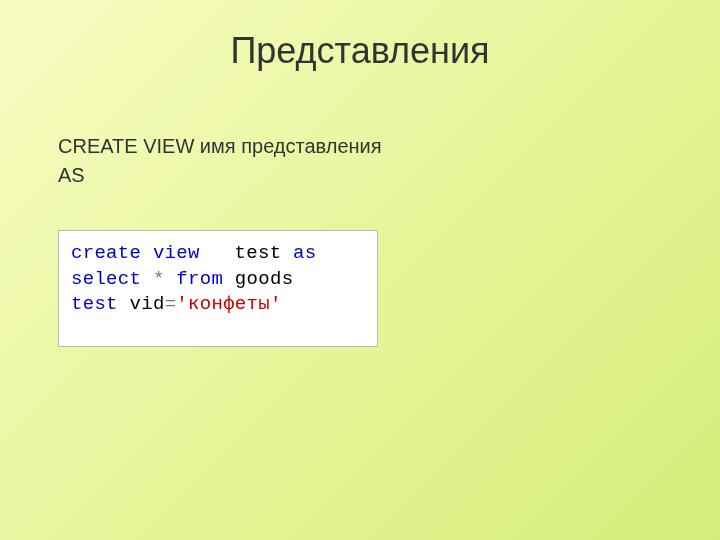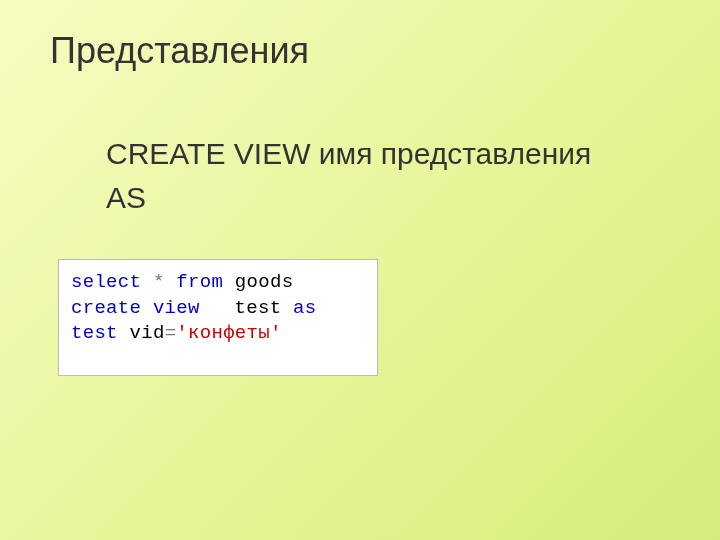--- a/index.html
+++ b/index.html
@@ -13,32 +13,32 @@
       background: linear-gradient(135deg, #f7fcc2 0%, #e8f59a 50%, #d4ed7a 100%);
       font-family: Arial, sans-serif;
       overflow: hidden;
     }
     .slide {
       width: 100%;
       height: 100%;
       padding: 30px 50px;
     }
     .title {
+      text-align: center;
       font-size: 36px;
       font-weight: normal;
       color: #333;
       margin-bottom: 60px;
     }
     .body-text {
-      font-size: 30px;
+      font-size: 20px;
       color: #333;
       line-height: 1.45;
       margin-bottom: 40px;
       padding-left: 8px;
-      margin-left: 48px;
     }
     .body-text p {
       margin: 0;
     }
     .code-block {
       background: #ffffff;
       border: 1px solid #bbb;
       padding: 10px 12px 28px 12px;
       width: 320px;
       margin-left: 8px;
@@ -59,37 +59,37 @@
 <div class="slide">
   <h1 class="title">Представления</h1>
 
   <div class="body-text">
     <p>CREATE VIEW имя представления</p>
     <p>AS</p>
   </div>
 
   <div class="code-block">
     <div>
-      <span class="kw">select</span>
-      <span> </span>
-      <span class="op">*</span>
-      <span> </span>
-      <span class="kw">from</span>
-      <span> </span>
-      <span class="plain">goods</span>
-    </div>
-    <div>
       <span class="kw">create</span>
       <span> </span>
       <span class="kw">view</span>
       <span class="space-wide"></span>
       <span> </span>
       <span class="plain">test</span>
       <span> </span>
       <span class="kw">as</span>
     </div>
     <div>
+      <span class="kw">select</span>
+      <span> </span>
+      <span class="op">*</span>
+      <span> </span>
+      <span class="kw">from</span>
+      <span> </span>
+      <span class="plain">goods</span>
+    </div>
+    <div>
       <span class="kw">test</span>
       <span> </span>
       <span class="plain">vid</span><span class="op">=</span><span class="str">'конфеты'</span>
     </div>
   </div>
 </div>
 
 </body></html>

